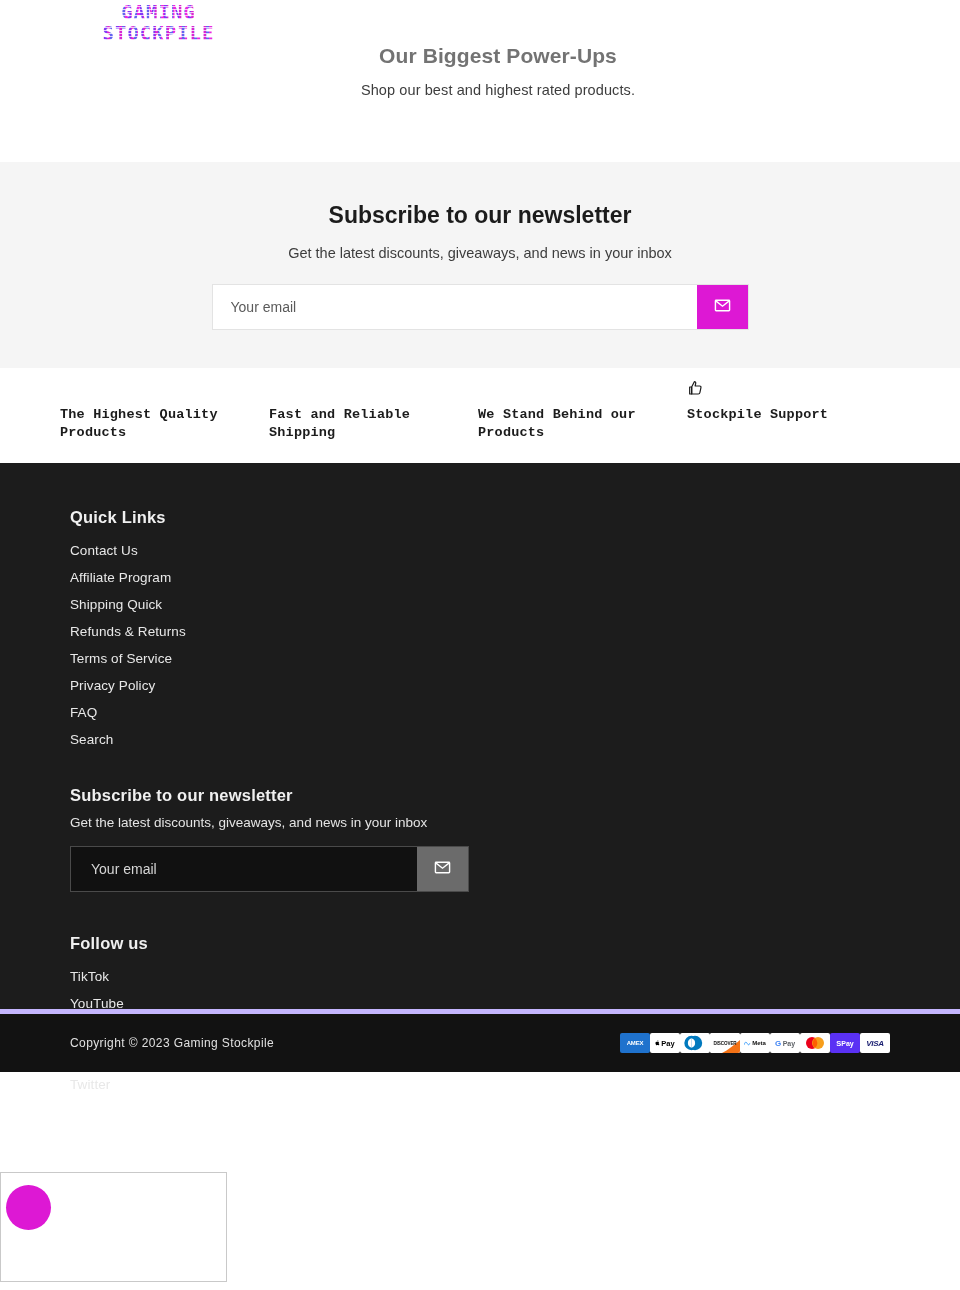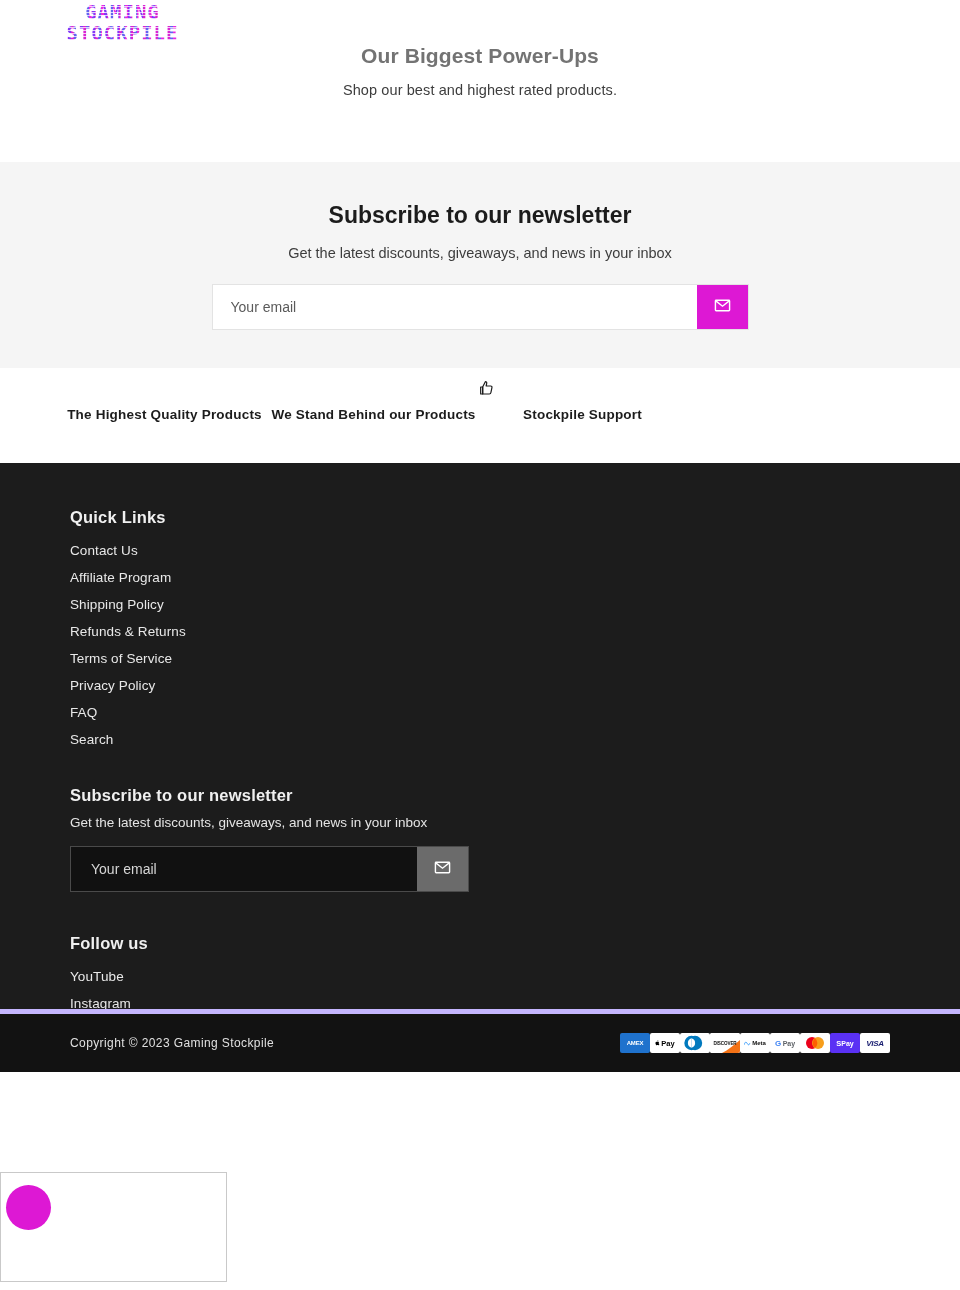--- a/index.html
+++ b/index.html
@@ -10,20 +10,21 @@
     color: #1c1c1c;
     overflow: hidden;
     position: relative;
   }
 
   
   .top-section {
     position: relative;
     height: 162px;
     background: #ffffff;
+    margin-left: 36px;
   }
   .logo {
     position: absolute;
     left: 20px; top: 0px;
     width: 205px; height: 45px;
     font-family: "DejaVu Sans Mono", monospace;
     font-weight: bold;
     font-size: 19px;
     line-height: 21px;
     letter-spacing: 1px;
@@ -99,27 +100,26 @@
     display: flex;
     padding: 0 60px;
     position: relative;
   }
   .feature {
     width: 209px;
     position: relative;
     padding-top: 38px;
   }
   .feature-title {
-    font-family: Liberation Sans, sans-serif;
+    font-family: Liberation Mono, monospace;
     font-size: 13.5px;
     font-weight: bold;
     line-height: 18px;
     color: #1c1c1c;
     letter-spacing: .2px;
-    text-align: center;
   }
   .feature-icon {
     position: absolute;
     top: 12px; left: 0;
     width: 16px; height: 16px;
   }
 
   
   .footer {
     background: #1c1c1c;
@@ -260,41 +260,44 @@
       </span>
     </button>
   </form>
 </section>
 
 <section class="features">
   <div class="feature">
     <div class="feature-title">The Highest Quality Products</div>
   </div>
   <div class="feature">
+    <div class="feature-title">Fast and Reliable Shipping</div>
+  </div>
+  <div class="feature">
     <div class="feature-title">We Stand Behind our Products</div>
   </div>
   <div class="feature">
     <span class="feature-icon">
       <svg viewBox="0 0 24 24" fill="none" stroke="#1c1c1c" stroke-width="1.8" stroke-linejoin="round">
         <path d="M7 10.5 L7 21 L4 21 L4 10.5 Z"></path>
         <path d="M7 10.5 L11 2.5 C12.6 2.5 13.4 3.6 13 5.3 L12.2 9 L19 9 C20.3 9 21.2 10.1 20.9 11.4 L19.4 18.7 C19.2 20.1 18.2 21 16.9 21 L7 21 Z"></path>
       </svg>
     </span>
     <div class="feature-title">Stockpile Support</div>
   </div>
 </section>
 
 <footer class="footer">
 
   <div class="footer-block">
     <h3>Quick Links</h3>
     <ul class="footer-links">
       <li><a href="#">Contact Us</a></li>
       <li><a href="#">Affiliate Program</a></li>
-      <li><a href="#">Shipping Policy</a></li>
+      <li><a href="#">Shipping Quick</a></li>
       <li><a href="#">Refunds &amp; Returns</a></li>
       <li><a href="#">Terms of Service</a></li>
       <li><a href="#">Privacy Policy</a></li>
       <li><a href="#">FAQ</a></li>
       <li><a href="#">Search</a></li>
     </ul>
   </div>
 
   <div class="footer-block block-subscribe">
     <h3>Subscribe to our newsletter</h3>
@@ -308,20 +311,21 @@
             <path d="M2.5 5.5 L12 13 L21.5 5.5"></path>
           </svg>
         </span>
       </button>
     </form>
   </div>
 
   <div class="footer-block block-follow">
     <h3>Follow us</h3>
     <ul class="footer-links">
+      <li><a href="#">TikTok</a></li>
       <li><a href="#">YouTube</a></li>
       <li><a href="#">Instagram</a></li>
       <li><a href="#">Facebook</a></li>
       <li><a href="#">Twitter</a></li>
     </ul>
   </div>
 
   <div class="bottom-bar">
     <div class="copyright">Copyright © 2023 Gaming Stockpile</div>
     <div class="payments">

